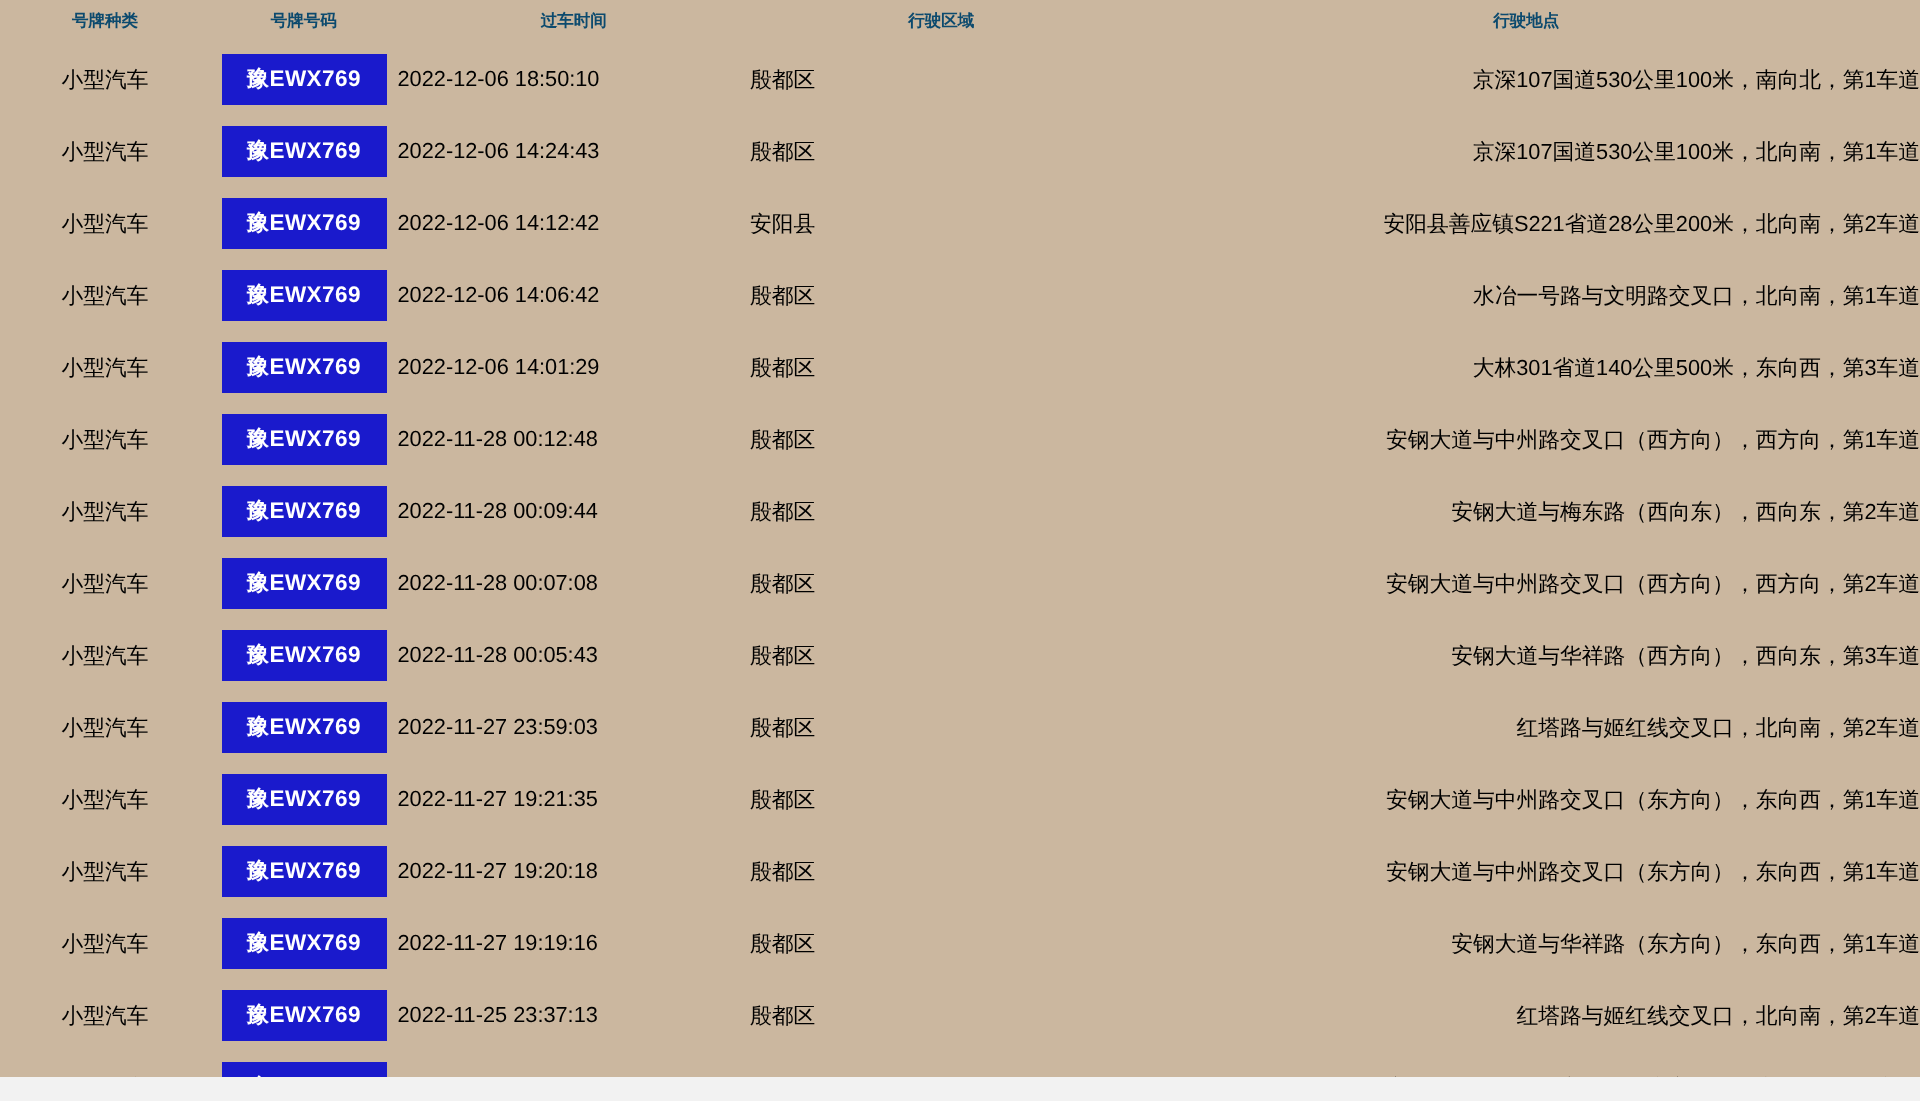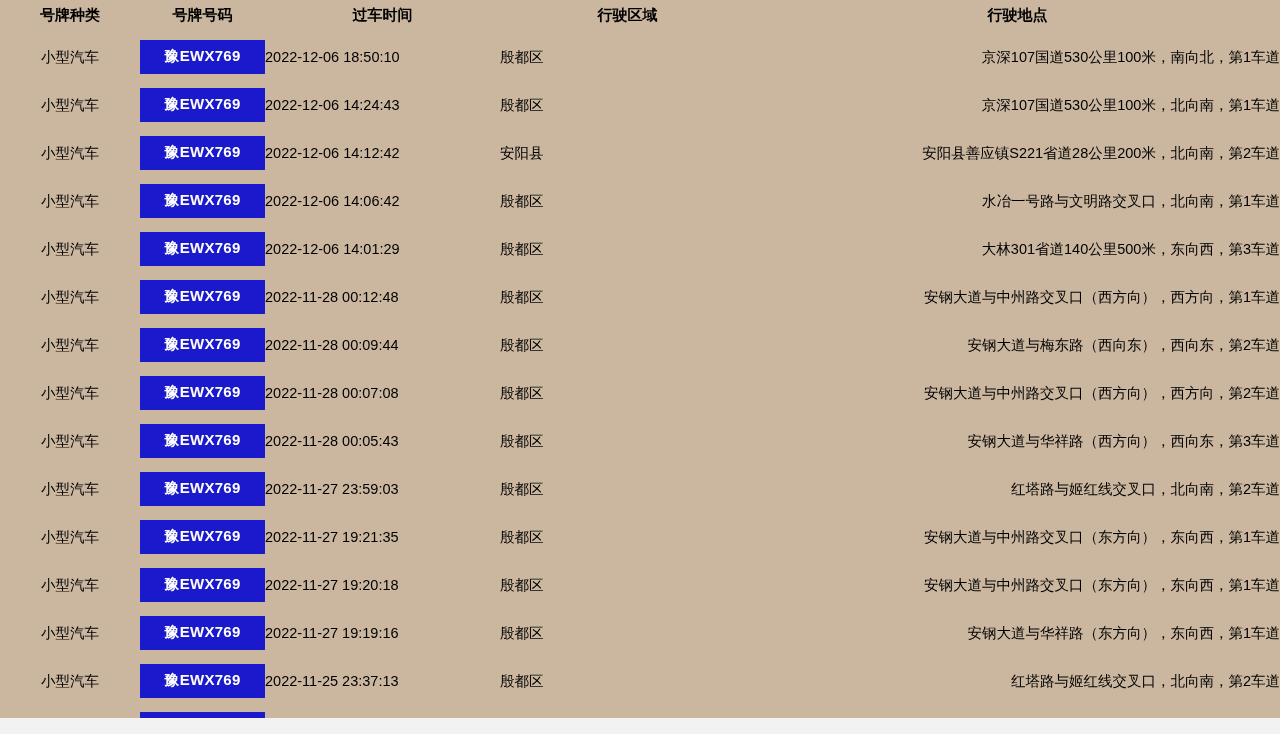--- a/index.html
+++ b/index.html
@@ -15,23 +15,23 @@
     position: relative;
     overflow: hidden;
     box-sizing: border-box;
   }
   table.records {
     width: 1280px;
     border-collapse: collapse;
     table-layout: fixed;
   }
   table.records th {
-    font-size: 15px;
+    font-size: 11px;
     font-weight: bold;
-    color: #000000;
+    color: #0c4a6e;
     padding: 6px 0 8px 0;
     text-align: center;
     white-space: nowrap;
   }
   table.records td {
     font-size: 14.5px;
     color: #000;
     padding: 7px 0;
     vertical-align: middle;
     white-space: nowrap;
@@ -51,21 +51,21 @@
   .plate-badge {
     display: block;
     background: #1a1acc;
     color: #ffffff;
     font-size: 15px;
     font-weight: bold;
     letter-spacing: 0.3px;
     text-align: center;
     padding: 7px 0 8px 0;
     margin: 0 auto;
-    width: 125px;
+    width: 110px;
   }
   .bottom-strip {
     position: absolute;
     left: 0;
     bottom: 0;
     width: 1280px;
     height: 16px;
     background: #f2f2f2;
   }
 </style>

